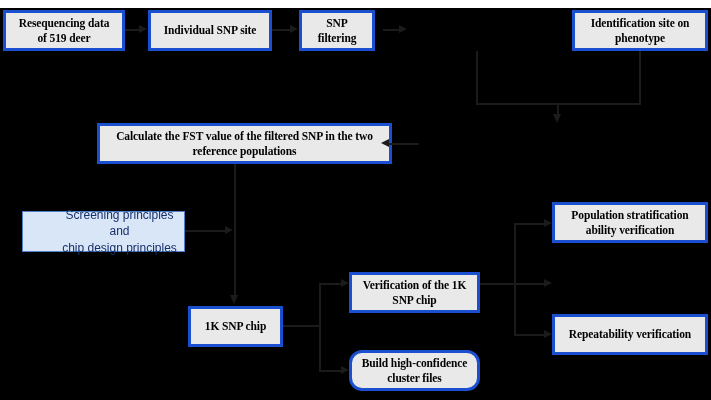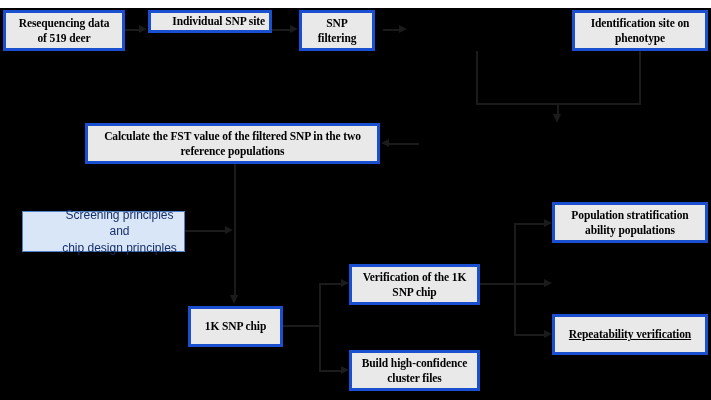--- a/index.html
+++ b/index.html
@@ -79,21 +79,21 @@
 </head>
 <body>
 
 <div id="canvas">
 
   <div class="node" style="left:3px;  top:2px;   width:122px; height:41px;">
     <span class="lbl">Resequencing data
 of 519 deer</span>
   </div>
 
-  <div class="node" style="left:148px; top:2px;  width:124px; height:23px;justify-content:flex-end;">
+  <div class="node" style="left:148px; top:2px;  width:124px; height:41px;">
     <span class="lbl">Individual SNP site</span>
   </div>
 
   <div class="node" style="left:299px; top:2px;  width:76px;  height:41px;">
     <span class="lbl">SNP filtering</span>
   </div>
 
 
   <div class="node" style="left:572px; top:2px;  width:136px; height:41px;">
     <span class="lbl">Identification site on
@@ -108,21 +108,21 @@
 
   <div class="hline" style="left:383px; top:21px; width:18px;"></div>
   <div class="arrow right" style="left:399px; top:17px;"></div>
 
   <div class="vline" style="left:476px; top:43px;  height:54px;"></div>
   <div class="vline" style="left:639px; top:43px;  height:54px;"></div>
   <div class="hline" style="left:476px; top:95px;  width:165px;"></div>
   <div class="vline" style="left:557px; top:95px;  height:16px;"></div>
   <div class="arrow down" style="left:553px; top:106px;"></div>
 
-  <div class="node" style="left:85px;  top:115px; width:295px; height:41px;">
+  <div class="node" style="left:97px;  top:115px; width:295px; height:41px;">
     <span class="lbl">Calculate the FST value of the filtered SNP in the two
 reference populations</span>
   </div>
 
 
   <div class="hline" style="left:389px; top:135px; width:30px;"></div>
   <div class="arrow left" style="left:381px; top:131px;"></div>
 
   <div class="vline" style="left:234px; top:156px; height:132px;"></div>
   <div class="arrow down" style="left:230px; top:287px;"></div>
@@ -141,45 +141,45 @@
 
   <div class="hline" style="left:283px; top:317px; width:38px;"></div>
   <div class="vline" style="left:319px; top:275px; height:89px;"></div>
 
   <div class="hline" style="left:319px; top:275px; width:24px;"></div>
   <div class="arrow right" style="left:341px; top:271px;"></div>
 
   <div class="hline" style="left:319px; top:362px; width:24px;"></div>
   <div class="arrow right" style="left:341px; top:358px;"></div>
 
-  <div class="node" style="left:349px; top:256px; width:131px; height:41px;">
+  <div class="node" style="left:349px; top:264px; width:131px; height:41px;">
     <span class="lbl">Verification of the 1K
 SNP chip</span>
   </div>
 
-  <div class="node" style="left:349px; top:342px; width:131px; height:41px;">
+  <div class="node" style="left:349px; top:342px; width:131px; height:41px;border-radius:13px;">
     <span class="lbl">Build high-confidence
 cluster files</span>
   </div>
 
   <div class="hline" style="left:480px; top:275px; width:36px;"></div>
   <div class="vline" style="left:514px; top:215px; height:113px;"></div>
 
   <div class="hline" style="left:514px; top:215px; width:32px;"></div>
   <div class="arrow right" style="left:544px; top:211px;"></div>
 
   <div class="hline" style="left:514px; top:275px; width:32px;"></div>
   <div class="arrow right" style="left:544px; top:271px;"></div>
 
   <div class="hline" style="left:514px; top:326px; width:32px;"></div>
   <div class="arrow right" style="left:544px; top:322px;"></div>
 
   <div class="node" style="left:552px; top:194px; width:156px; height:41px;">
     <span class="lbl">Population stratification
-ability populations</span>
+ability verification</span>
   </div>
 
 
-  <div class="node" style="left:552px; top:306px; width:156px; height:41px;text-decoration:underline;">
+  <div class="node" style="left:552px; top:306px; width:156px; height:41px;">
     <span class="lbl">Repeatability verification</span>
   </div>
 
 </div>
 
 </body></html>

